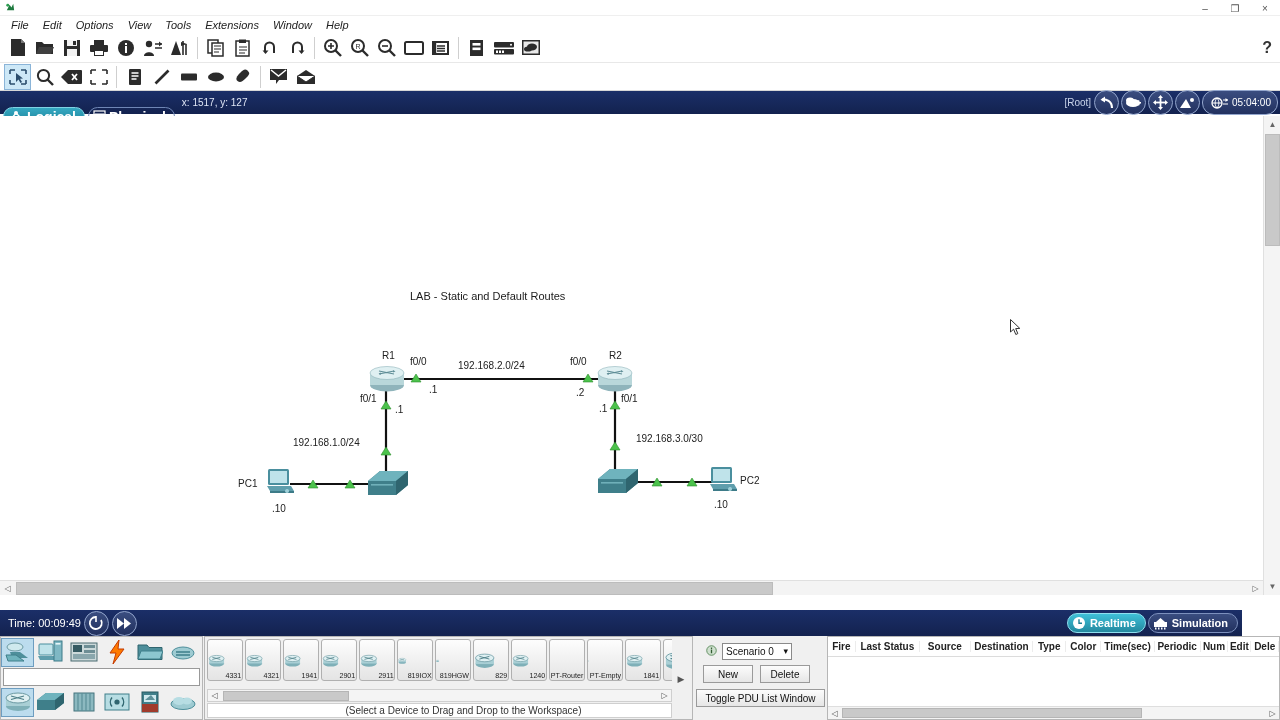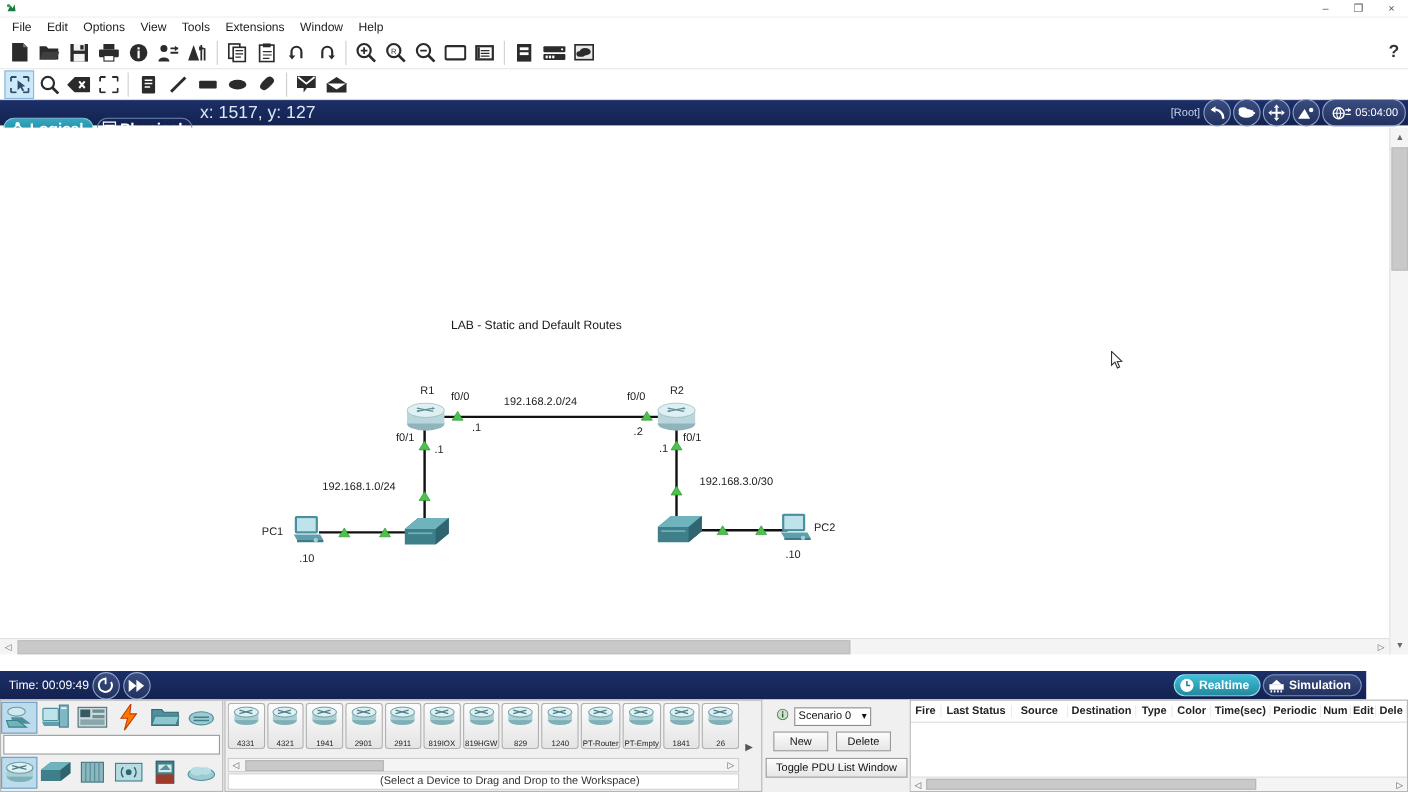--- a/index.html
+++ b/index.html
@@ -24,21 +24,21 @@
   .win-ctrls { position:absolute; right:0; top:0; height:16px; display:flex; }
   .win-btn { width:30px; height:16px; display:flex; align-items:center; justify-content:center;
              font-size:10px; color:#555; }
   .win-btn.close { color:#555; }
 
   
   .menubar {
     height: 17px; background:#fff; display:flex; align-items:center;
     font-size:11px; color:#222; padding-left:4px;
   }
-  .menubar .mi { padding: 1px 7px; white-space:nowrap; }
+  .menubar .mi { padding: 1px 7px; white-space:nowrap;font-style:italic; }
 
   
   .toolbar-main {
     height: 30px; background:#fff; display:flex; align-items:center;
     border-bottom:1px solid #e8e8e8; padding-left:4px; position:relative;
   }
   .toolbar-sub {
     height: 28px; background:#fff; display:flex; align-items:center;
     border-bottom:1px solid #d7d7d7; padding-left:4px;
   }
@@ -57,21 +57,21 @@
     display:flex; align-items:center; color:#fff; font-size:11px;
     position:relative;
   }
   .pill {
     display:flex; align-items:center; gap:3px;
     height:19px; padding:0 8px 0 4px; border-radius:10px;
     border:1px solid #6f86b5; margin-left:3px;
     font-weight:bold; font-size:14px; color:#fff;margin-top:28px;
   }
   .pill.active { background:#2a93ad; background:linear-gradient(#35a9c2,#1d7f96); border-color:#7fd3e4;}
-  .coords { margin-left:7px; font-size:16px; color:#dfe6f5; font-weight:normal;text-align:center; }
+  .coords { margin-left:7px; font-size:10px; color:#dfe6f5; font-weight:normal;text-align:center; }
   .bluebar-right { position:absolute; right:2px; display:flex; align-items:center; gap:2px;}
   .rootlbl { font-size:10px; color:#c9d4ea; margin-right:1px;}
   .circ-btn {
     width:25px; height:25px; border-radius:50%;
     border:1px solid #93a6cd; background:linear-gradient(#3a4d80,#22315f);
     display:flex; align-items:center; justify-content:center; color:#fff;
   }
   .time-pill {
     height:25px; border-radius:12px; border:1px solid #93a6cd;
     background:linear-gradient(#3a4d80,#22315f);
@@ -141,21 +141,21 @@
   }
 
   .modelpanel {
     position:absolute; left:204px; top:0; width:489px; height:84px;
     background:#f0f0f0; border:1px solid #b6b6b6;
   }
   .models { position:absolute; left:2px; top:2px; width:465px; height:44px; display:flex; gap:2px; overflow:hidden;}
   .model {
     width:36px; height:42px; background:linear-gradient(#fdfdfd,#e4e4e4);
     border:1px solid #b0b0b0; border-radius:3px;
-    display:flex; flex-direction:column; align-items:center; justify-content:flex-start;
+    display:flex; align-items:center; justify-content:flex-start;
     font-size:8px; color:#222; padding-top:1px;
   }
   .model .mlabel { margin-top:auto; font-size:7.5px; white-space:nowrap; transform:scale(0.95); }
   .mscroll {
     position:absolute; left:2px; bottom:17px; width:465px; height:13px;
     background:#f4f4f4; border:1px solid #cfcfcf;
   }
   .ms-thumb { position:absolute; left:15px; top:1px; width:126px; height:10px;
               background:#c9c9c9; border:1px solid #b5b5b5;}
   .ms-arrow { position:absolute; width:13px; height:11px; top:0; display:flex;

